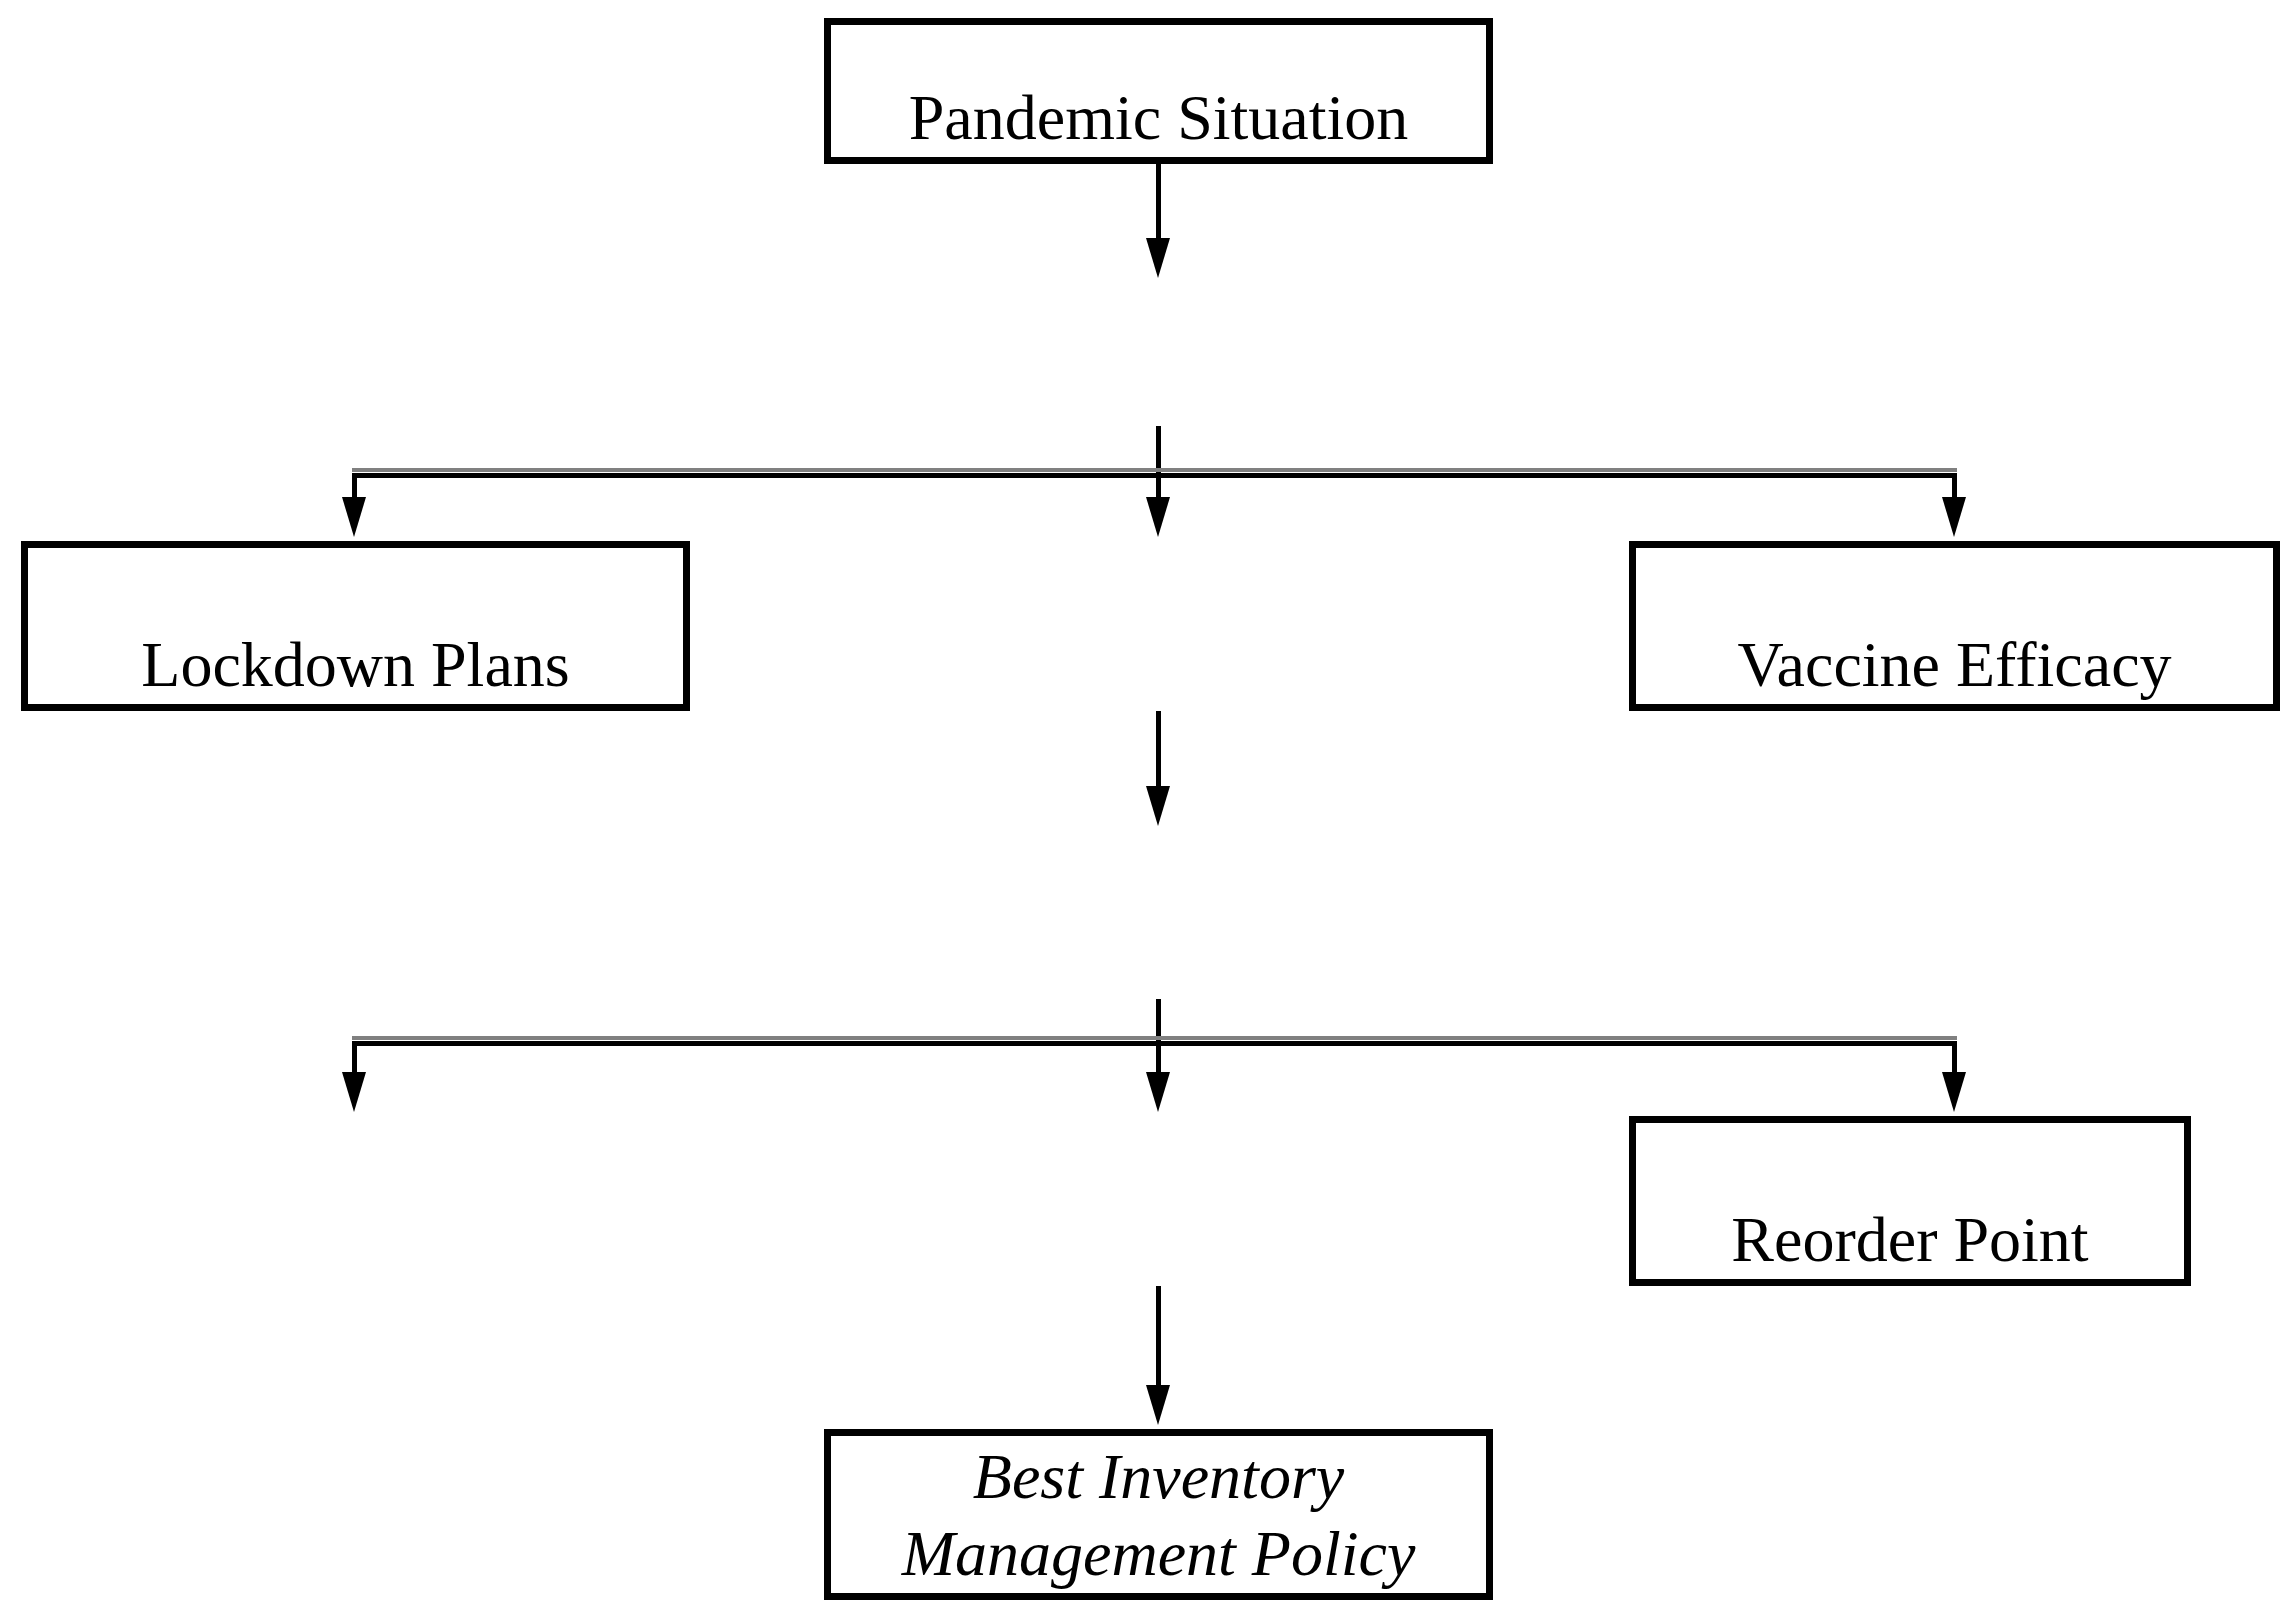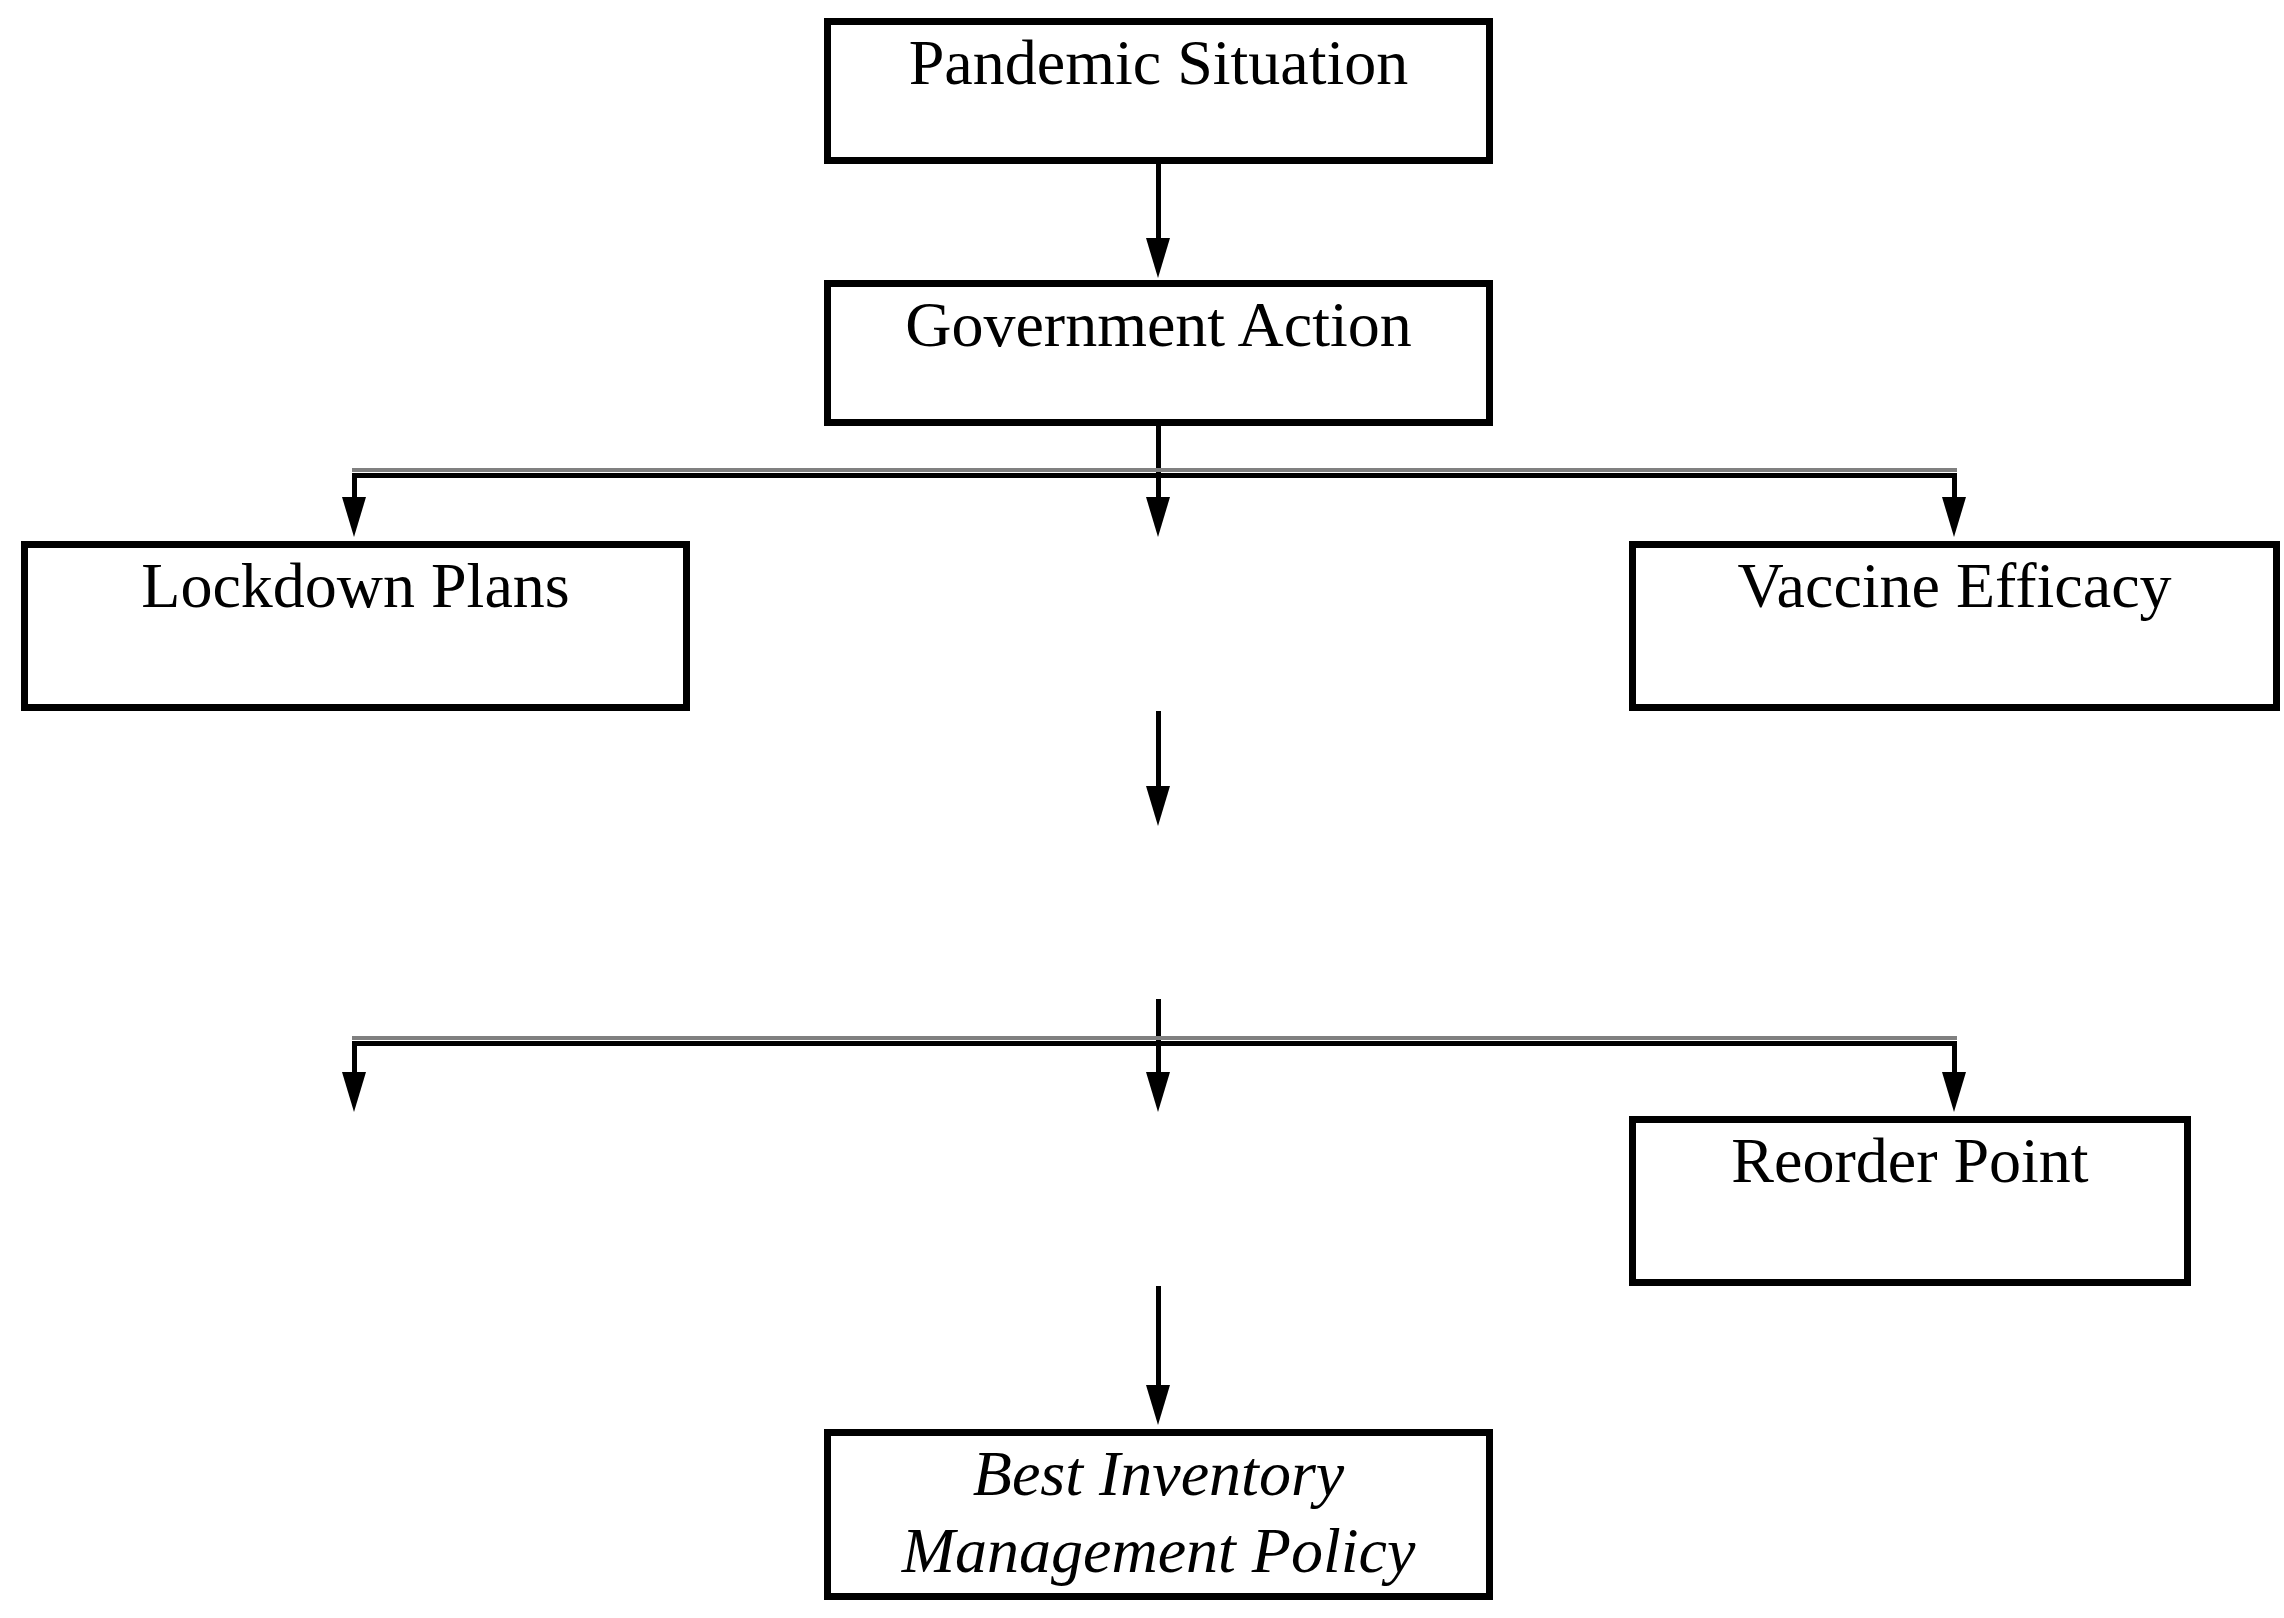--- a/index.html
+++ b/index.html
@@ -8,21 +8,21 @@
     width:2284px;height:1619px;
     background:#ffffff;
     transform-origin:0 0;
     font-family:"Liberation Serif","DejaVu Serif",serif;
   }
   .node{
     position:absolute;
     box-sizing:border-box;
     border:7px solid #000000;
     background:#ffffff;
-    display:flex;align-items:flex-start;justify-content:center;
+    display:flex;align-items:flex-end;justify-content:center;
     text-align:center;
     color:#000000;
     font-size:64px;
     line-height:1.2;
   }
   .node .lbl{display:block;padding:0 18.6px;}
   .vline{position:absolute;width:4.9px;background:#000000;}
   .hline{position:absolute;height:4.9px;background:#000000;}
   .hshadow{position:absolute;height:4.4px;background:#808080;}
   .arrow-down{
@@ -69,23 +69,20 @@
   #a-v5{left:1146px;top:1385px;}
 </style>
 </head>
 <body>
 
 <div id="stage" style="transform: scale(1);">
 
   <div class="node" id="n-pandemic">
     <span class="lbl">Pandemic Situation</span>
   </div>
-  <div class="node" id="n-government">
-    <span class="lbl">Government Action</span>
-  </div>
   <div class="node" id="n-lockdown">
     <span class="lbl">Lockdown Plans</span>
   </div>
   <div class="node" id="n-vaccine">
     <span class="lbl">Vaccine Efficacy</span>
   </div>
   <div class="node" id="n-reorder">
     <span class="lbl">Reorder Point</span>
   </div>
   <div class="node" id="n-best">

